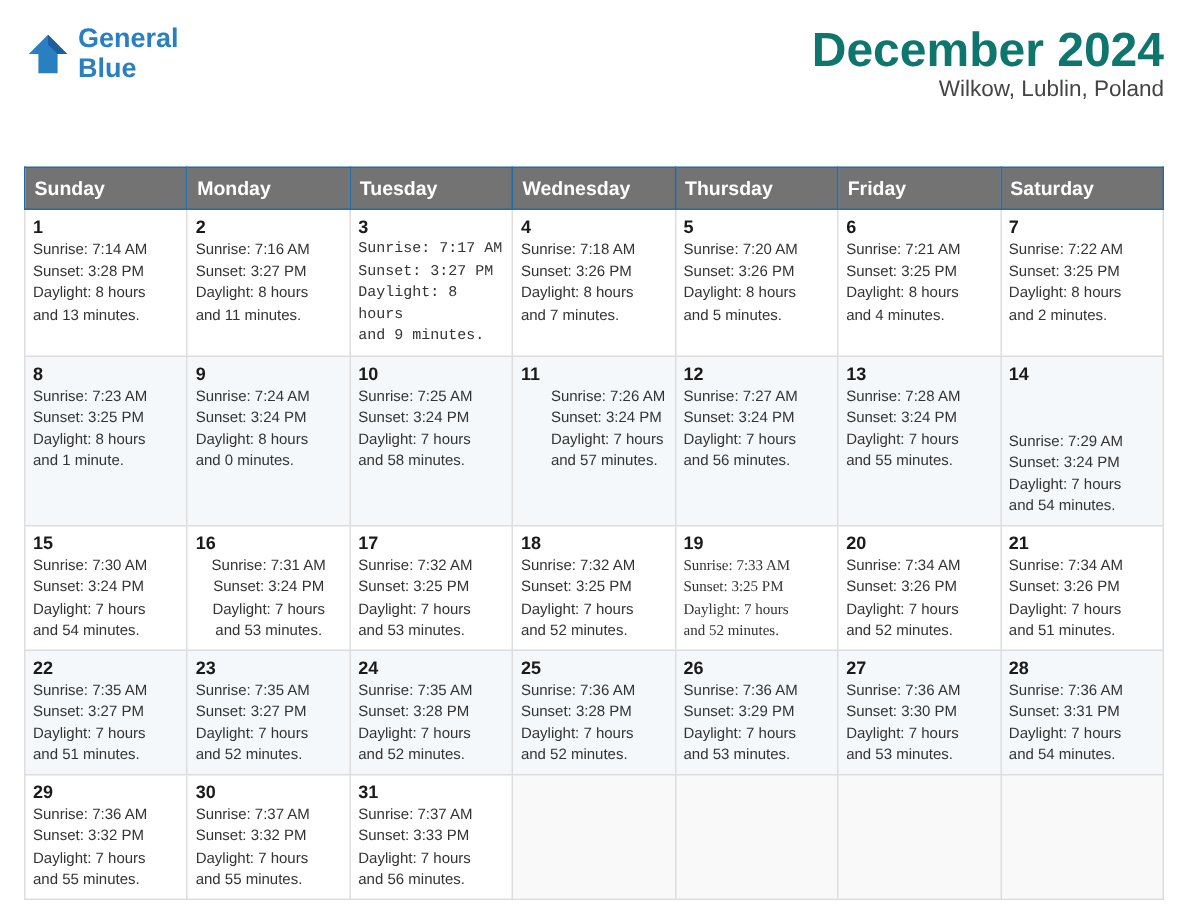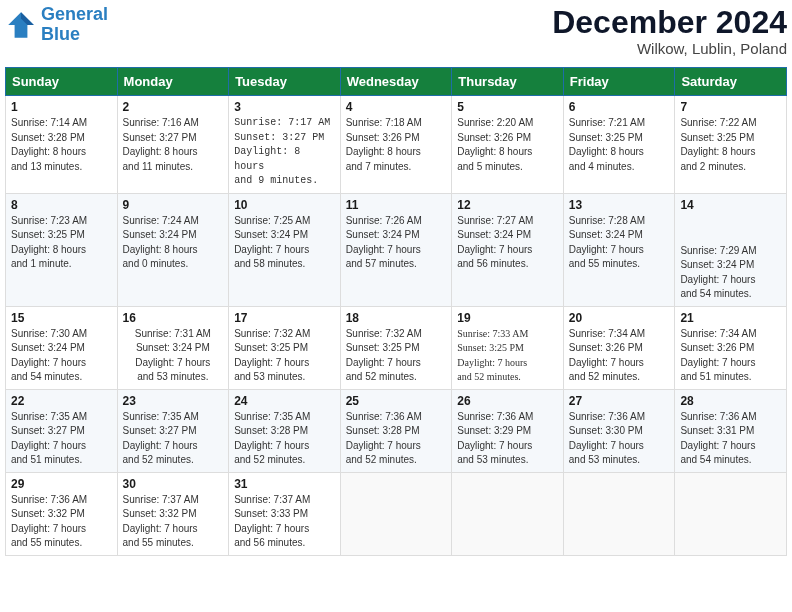--- a/index.html
+++ b/index.html
@@ -6,23 +6,24 @@
     body {
       font-family: Arial, sans-serif;
       background: #fff;
       width: 792px;
       height: 612px;
       overflow: hidden;
     }
     .page {
       width: 792px;
       height: 612px;
-      padding: 5px;
+      padding: 16px;
       display: flex;
       flex-direction: column;
+      gap: 33px;
     }
     .header {
       display: flex;
       justify-content: space-between;
       align-items: flex-start;
       margin-bottom: 10px;
     }
     .logo {
       display: flex;
       align-items: center;
@@ -40,34 +41,34 @@
     .logo-icon {
       width: 32px;
       height: 32px;
     }
     .title-block {
       text-align: right;
     }
     .main-title {
       font-size: 32px;
       font-weight: bold;
-      color: #0f172a;
+      color: #0f766e;
       line-height: 1.1;
     }
     .subtitle {
       font-size: 15px;
       color: #444;
     }
     .cal-table {
       width: 100%;
       border-collapse: collapse;
       table-layout: fixed;
     }
     .cal-table th {
-      background: #15803d;
+      background: #737373;
       color: #fff;
       text-align: left;
       padding: 6px 6px;
       font-size: 13px;
       font-weight: bold;
       border: 1px solid #1e6da8;
     }
     .cal-table td {
       vertical-align: top;
       padding: 4px 5px;
@@ -158,21 +159,21 @@
           </td>
           <td>
             <span class="day-num">4</span>
             <div class="day-info" style="white-space: pre-line;">Sunrise: 7:18 AM
 Sunset: 3:26 PM
 Daylight: 8 hours
 and 7 minutes.</div>
           </td>
           <td>
             <span class="day-num">5</span>
-            <div class="day-info" style="white-space: pre-line;">Sunrise: 2:20 AM
+            <div class="day-info" style="white-space: pre-line;">Sunrise: 7:20 AM
 Sunset: 3:26 PM
 Daylight: 8 hours
 and 5 minutes.</div>
           </td>
           <td>
             <span class="day-num">6</span>
             <div class="day-info" style="white-space: pre-line;">Sunrise: 7:21 AM
 Sunset: 3:25 PM
 Daylight: 8 hours
 and 4 minutes.</div>
@@ -202,21 +203,21 @@
           </td>
           <td>
             <span class="day-num">10</span>
             <div class="day-info" style="white-space: pre-line;">Sunrise: 7:25 AM
 Sunset: 3:24 PM
 Daylight: 7 hours
 and 58 minutes.</div>
           </td>
           <td>
             <span class="day-num">11</span>
-            <div class="day-info" style="white-space: pre-line;">Sunrise: 7:26 AM
+            <div class="day-info" style="white-space: pre-line; margin-left: 20px;">Sunrise: 7:26 AM
 Sunset: 3:24 PM
 Daylight: 7 hours
 and 57 minutes.</div>
           </td>
           <td>
             <span class="day-num">12</span>
             <div class="day-info" style="white-space: pre-line;">Sunrise: 7:27 AM
 Sunset: 3:24 PM
 Daylight: 7 hours
 and 56 minutes.</div>

